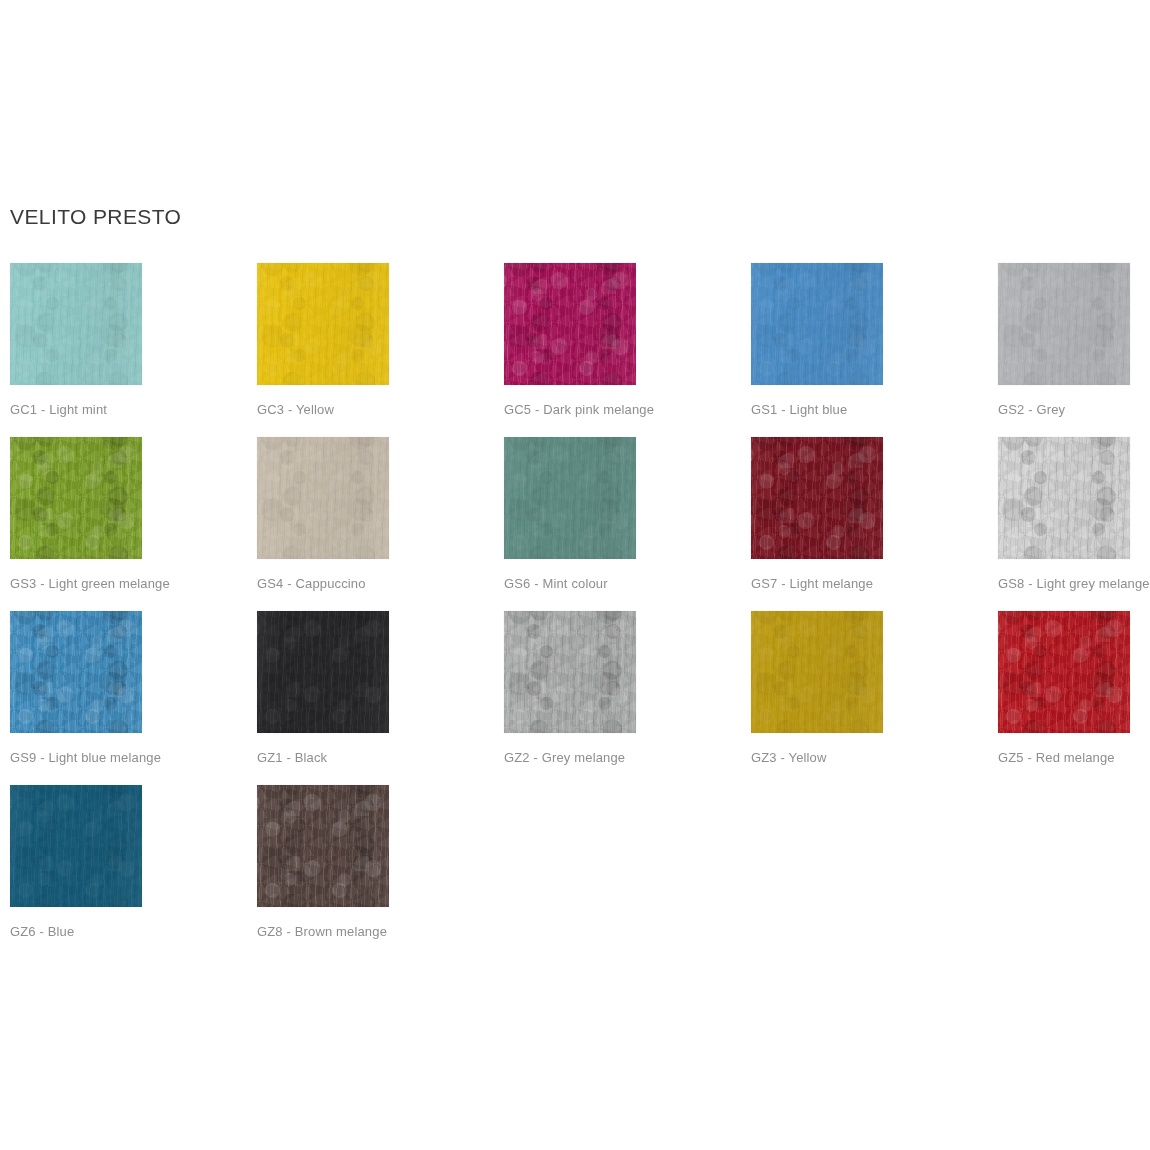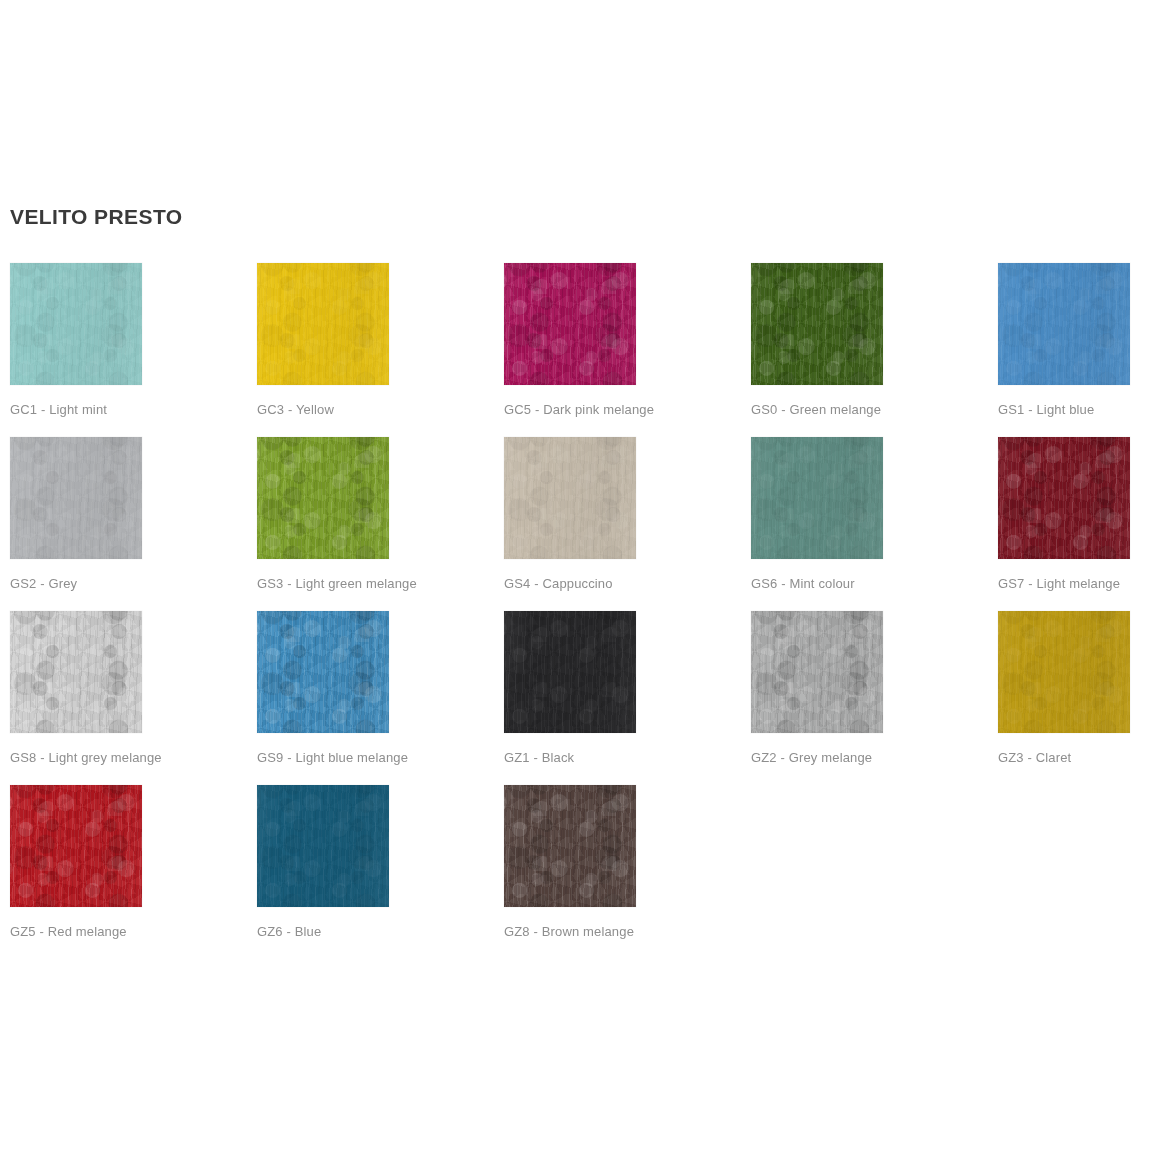--- a/index.html
+++ b/index.html
@@ -21,21 +21,21 @@
     width: 1150px;
     height: 1150px;
     box-sizing: border-box;
   }
 
   .page-title {
     position: absolute;
     left: 10px;
     top: 203px;
     font-size: 21px;
-    font-weight: 700;
+    font-weight: 400;
     letter-spacing: 0.4px;
     color: #3a3a3a;
     line-height: 28px;
     margin: 0;
     white-space: nowrap;
   }
 
   .swatch-grid {
     position: absolute;
     left: 10px;
@@ -167,29 +167,20 @@
       <div class="swatch-cell">
         <div class="swatch-chip melange" style="background-color: rgb(168, 17, 88);">
           <div class="tex t1"></div>
           <div class="tex t2"></div>
           <div class="tex t3"></div>
           <div class="tex sheen"></div>
         </div>
         <div class="swatch-label">GC5 - Dark pink melange</div>
       </div>
       <div class="swatch-cell">
-        <div class="swatch-chip melange" style="background-color: rgb(60, 96, 23);">
-          <div class="tex t1"></div>
-          <div class="tex t2"></div>
-          <div class="tex t3"></div>
-          <div class="tex sheen"></div>
-        </div>
-        <div class="swatch-label">GS0 - Green melange</div>
-      </div>
-      <div class="swatch-cell">
         <div class="swatch-chip plain" style="background-color: rgb(74, 140, 197);">
           <div class="tex t1"></div>
           <div class="tex t2"></div>
           <div class="tex t3"></div>
           <div class="tex sheen"></div>
         </div>
         <div class="swatch-label">GS1 - Light blue</div>
       </div>
       <div class="swatch-cell">
         <div class="swatch-chip plain" style="background-color: rgb(178, 180, 183);">
@@ -272,21 +263,21 @@
         </div>
         <div class="swatch-label">GZ2 - Grey melange</div>
       </div>
       <div class="swatch-cell">
         <div class="swatch-chip plain" style="background-color: rgb(188, 154, 18);">
           <div class="tex t1"></div>
           <div class="tex t2"></div>
           <div class="tex t3"></div>
           <div class="tex sheen"></div>
         </div>
-        <div class="swatch-label">GZ3 - Claret</div>
+        <div class="swatch-label">GZ3 - Yellow</div>
       </div>
       <div class="swatch-cell">
         <div class="swatch-chip melange" style="background-color: rgb(183, 22, 31);">
           <div class="tex t1"></div>
           <div class="tex t2"></div>
           <div class="tex t3"></div>
           <div class="tex sheen"></div>
         </div>
         <div class="swatch-label">GZ5 - Red melange</div>
       </div>

